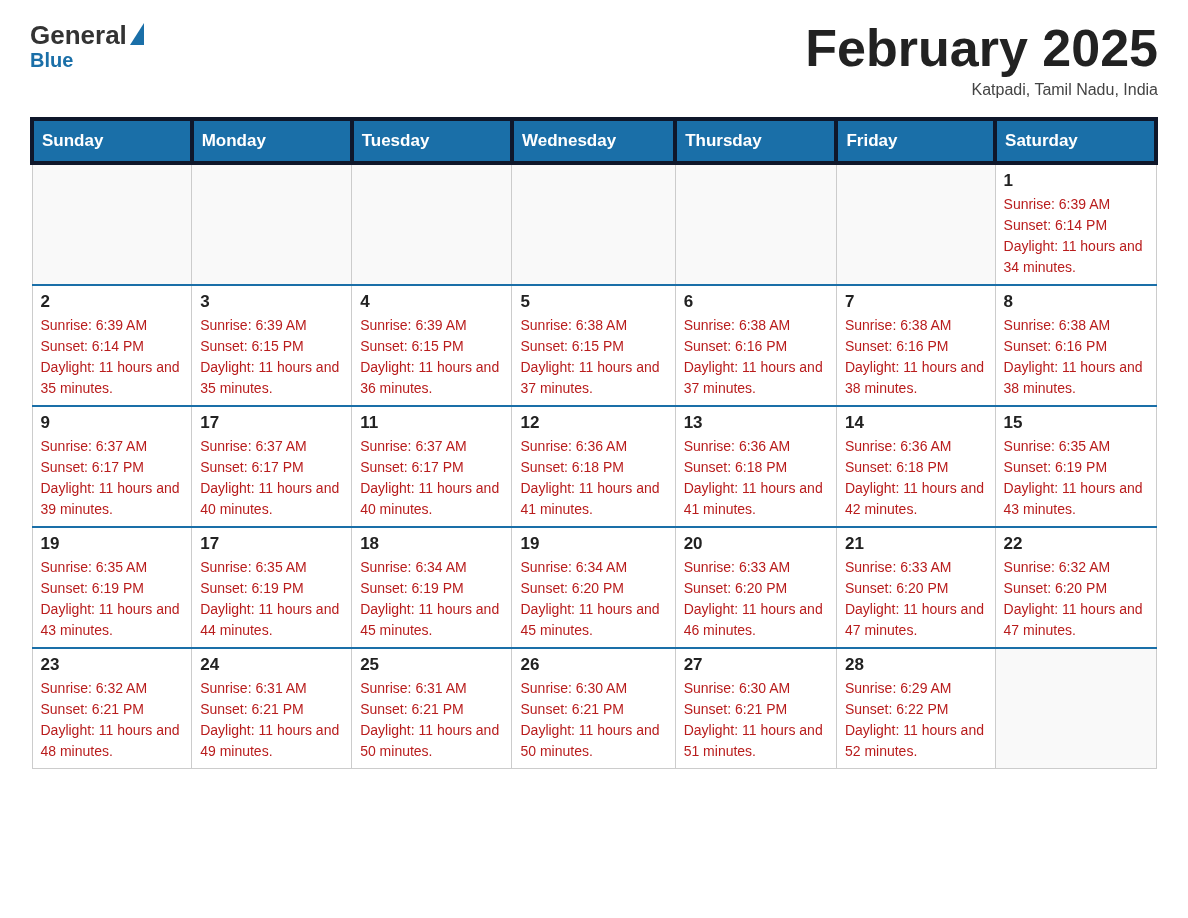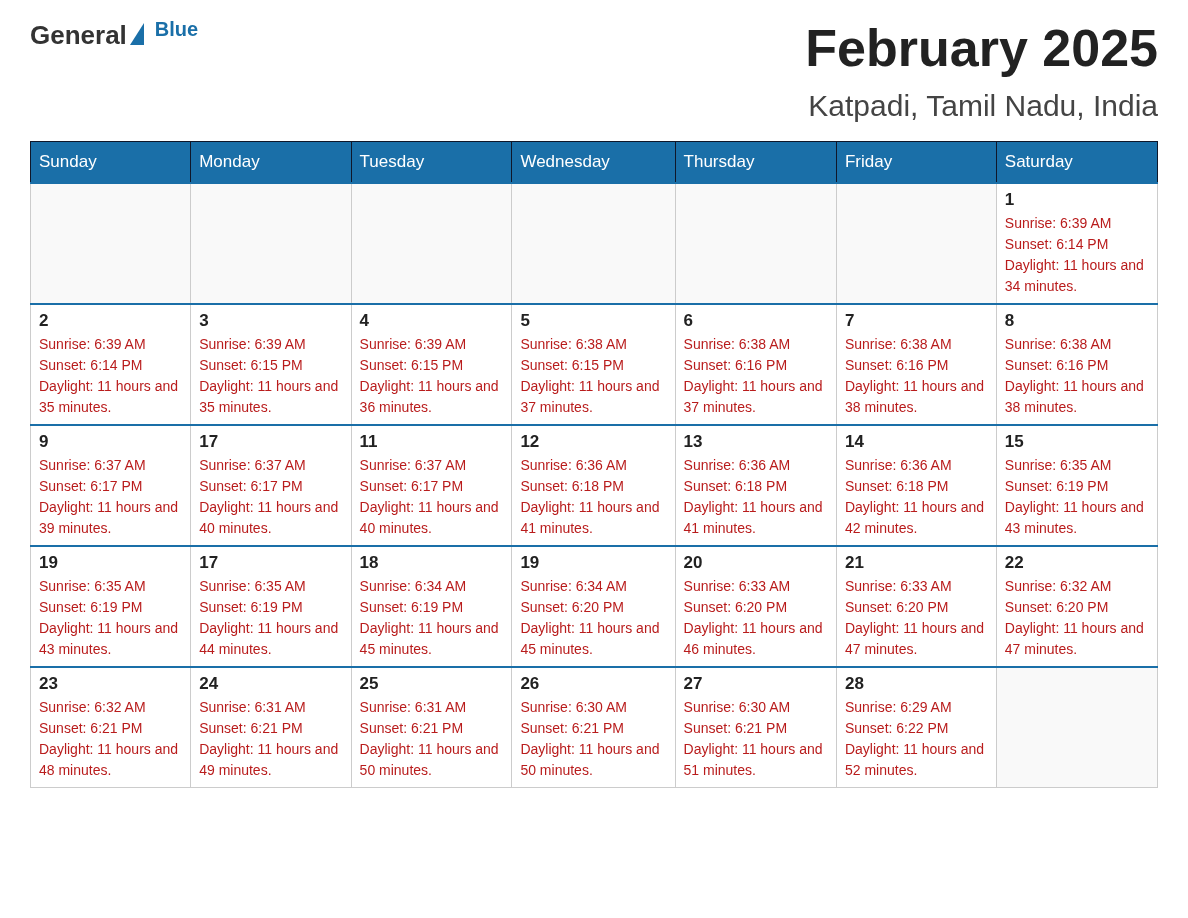--- a/index.html
+++ b/index.html
@@ -11,23 +11,22 @@
       padding: 20px 30px;
     }
     .header {
       display: flex;
       justify-content: space-between;
       align-items: flex-start;
       margin-bottom: 18px;
     }
     .logo {
       display: flex;
-      flex-direction: row;
+      flex-direction: column;
       align-items: flex-start;
-      gap: 11px;
     }
     .logo-top {
       display: flex;
       align-items: center;
     }
     .logo-general {
       font-size: 26px;
       font-weight: bold;
       color: #333;
     }
@@ -49,37 +48,37 @@
       text-align: right;
     }
     .month-title {
       font-size: 52px;
       font-weight: bold;
       color: #222;
       line-height: 1.1;
       margin-left: 23px;
     }
     .location-title {
-      font-size: 30px;
+      font-size: 16px;
       color: #444;
-      margin-top: 12px;
+      margin-top: 4px;
     }
     .calendar {
       width: 100%;
       border-collapse: collapse;
       border: 1px solid #ccc;
     }
     .calendar th {
       background-color: #1a6fa8;
       color: #fff;
       font-size: 17px;
-      font-weight: normal;
+      font-weight: bold;
       padding: 10px 8px;
       text-align: left;
-      border: 1px solid #0f172a;
+      border: 4px solid #0f172a;
     }
     .calendar td {
       vertical-align: top;
       border: 1px solid #ccc;
       padding: 6px 8px;
       width: 169px;
       min-height: 110px;
       height: 110px;
     }
     .day-number {

